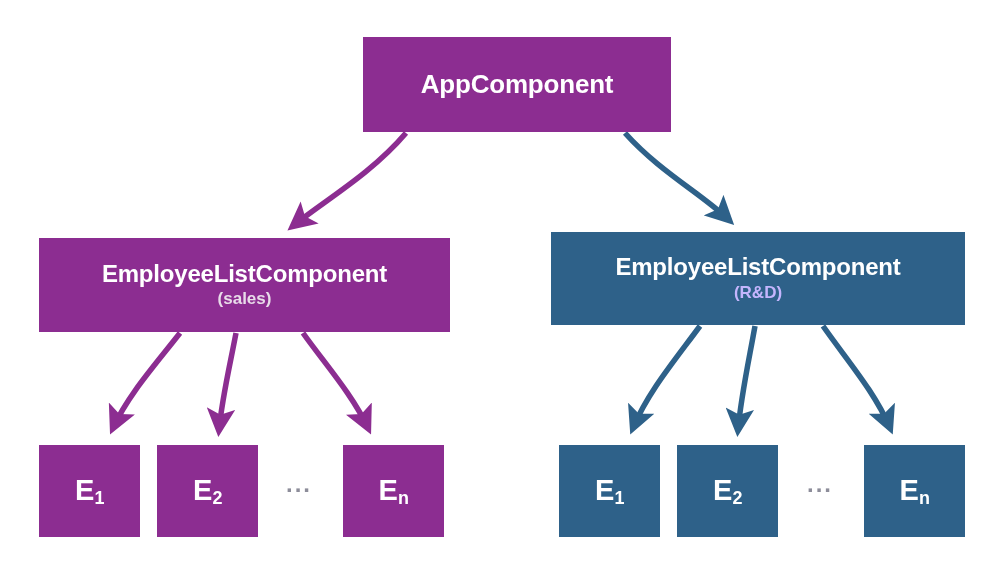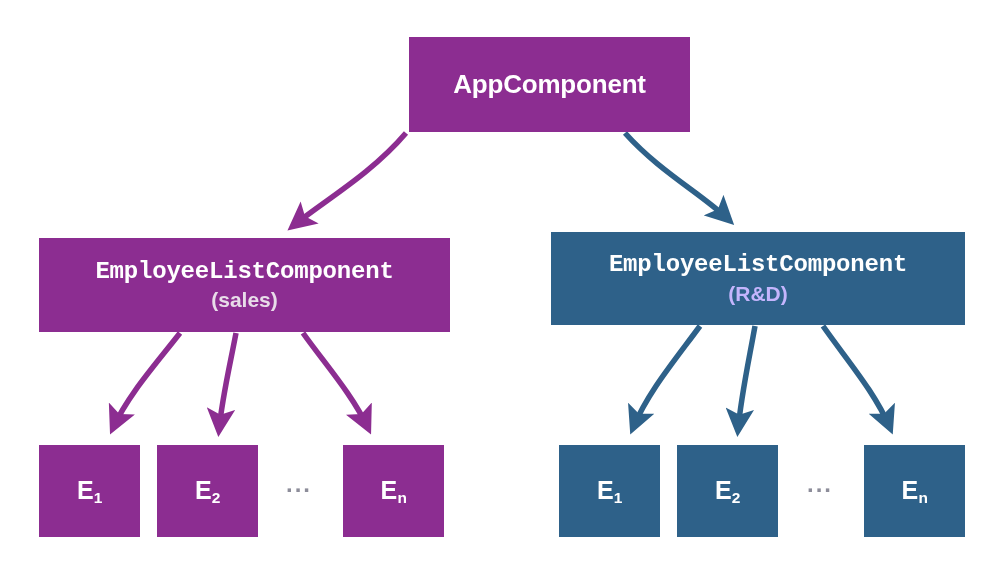--- a/index.html
+++ b/index.html
@@ -49,52 +49,51 @@
     white-space: nowrap;
   }
   .node.blue .node-sub {
     color: #c4b5fd;
   }
 
   
   #node-app {
     left: 363px;
     top: 37px;
-    width: 281px;
+    width: 308px;
     height: 95px;
-    margin-left: 46px;
   }
   #node-app .node-title { font-size: 26px; }
 
   
   #node-list-sales {
     left: 39px;
     top: 238px;
     width: 411px;
     height: 94px;
   }
   #node-list-rnd {
     left: 551px;
     top: 232px;
     width: 414px;
     height: 93px;
   }
   #node-list-sales .node-title,
-  #node-list-rnd .node-title { font-size: 24px; font-family: Liberation Mono, monospace; }
+  #node-list-rnd .node-title { font-size: 24px; }
   #node-list-sales .node-sub,
-  #node-list-rnd .node-sub { font-size: 21px; }
+  #node-list-rnd .node-sub { font-size: 17px; }
 
   
   .leaf {
     width: 101px;
     height: 92px;
     top: 445px;
   }
   .leaf .node-title {
-    font-size: 25px;
+    font-size: 29px;
   }
   .leaf .node-title sub {
     font-size: 0.62em;
     font-weight: bold;
     vertical-align: baseline;
     position: relative;
     top: 0.22em;
     left: 0.02em;
   }
 

